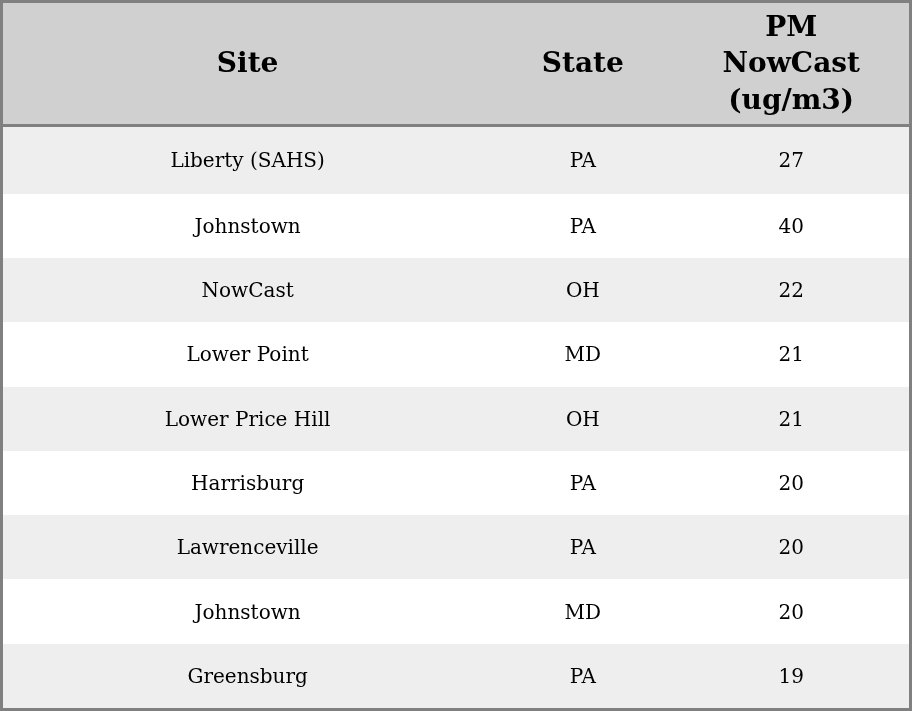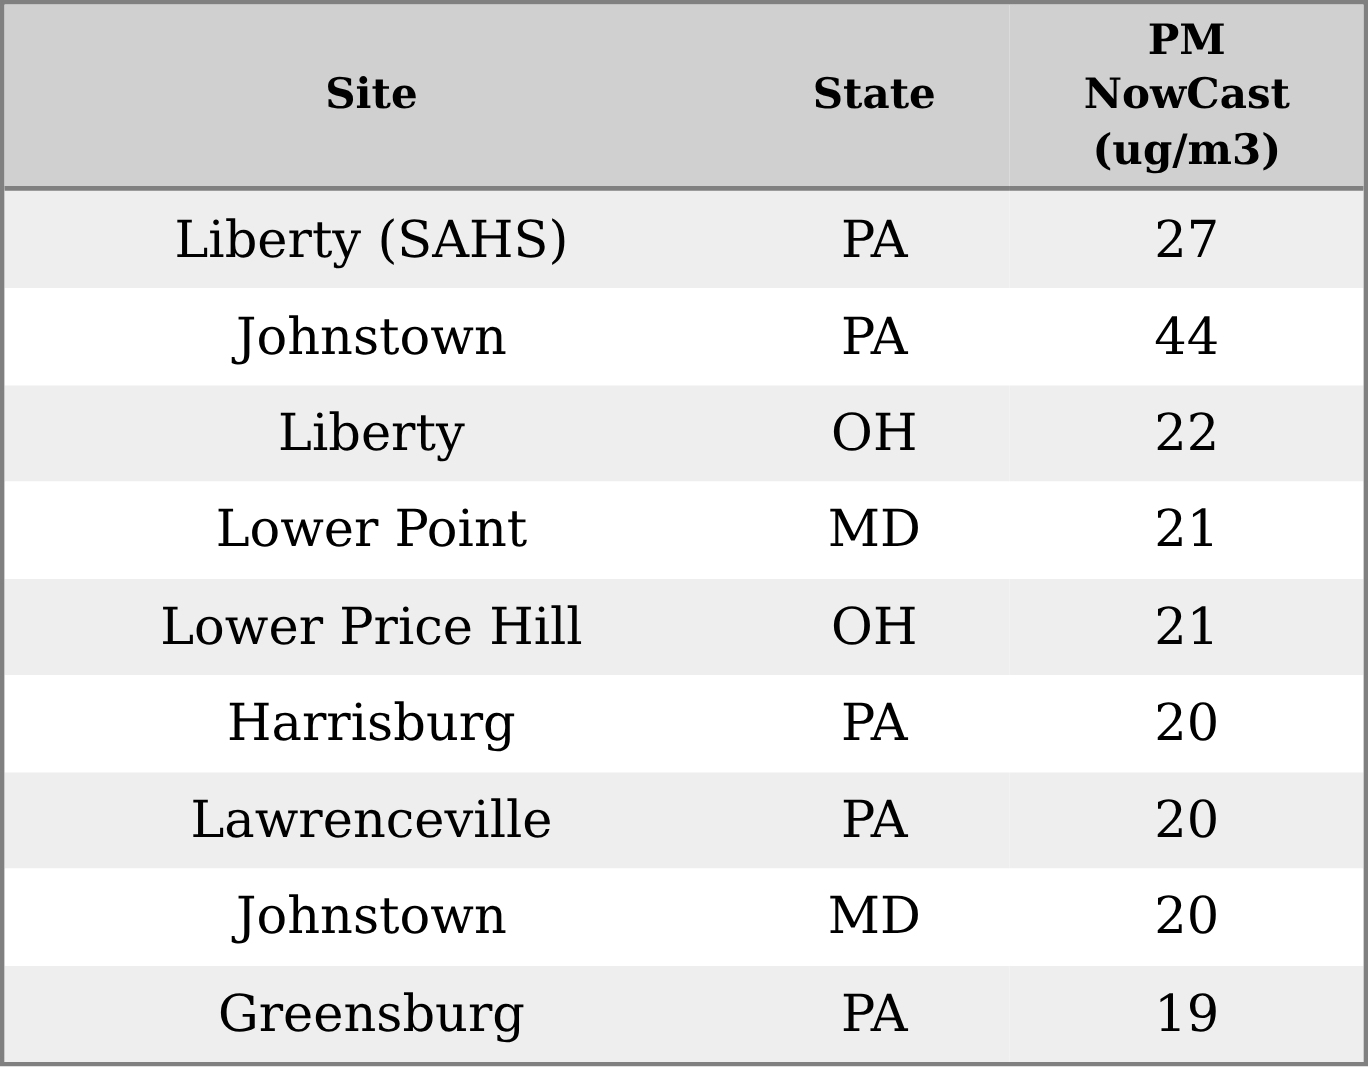--- a/index.html
+++ b/index.html
@@ -36,21 +36,21 @@
     vertical-align: middle;
     padding: 0;
   }
   thead th .wrap-narrow {
     display: inline-block;
     max-width: 140px;
   }
   tbody td {
     text-align: center;
     vertical-align: middle;
-    font-size: 34px;
+    font-size: 20px;
     padding: 0;
   }
   tbody tr { background: var(--row-bg, #ffffff); }
   tbody tr:nth-child(odd) { background: var(--row-alt-bg, #eeeeee); }
 </style>
 </head>
 <body>
 
 <div class="frame">
   <table class="pm-table">
@@ -68,24 +68,24 @@
     </thead>
     <tbody>
       <tr>
         <td>Liberty (SAHS)</td>
         <td>PA</td>
         <td>27</td>
       </tr>
       <tr>
         <td>Johnstown</td>
         <td>PA</td>
-        <td>44</td>
+        <td>40</td>
       </tr>
       <tr>
-        <td>Liberty</td>
+        <td>NowCast</td>
         <td>OH</td>
         <td>22</td>
       </tr>
       <tr>
         <td>Lower Point</td>
         <td>MD</td>
         <td>21</td>
       </tr>
       <tr>
         <td>Lower Price Hill</td>

